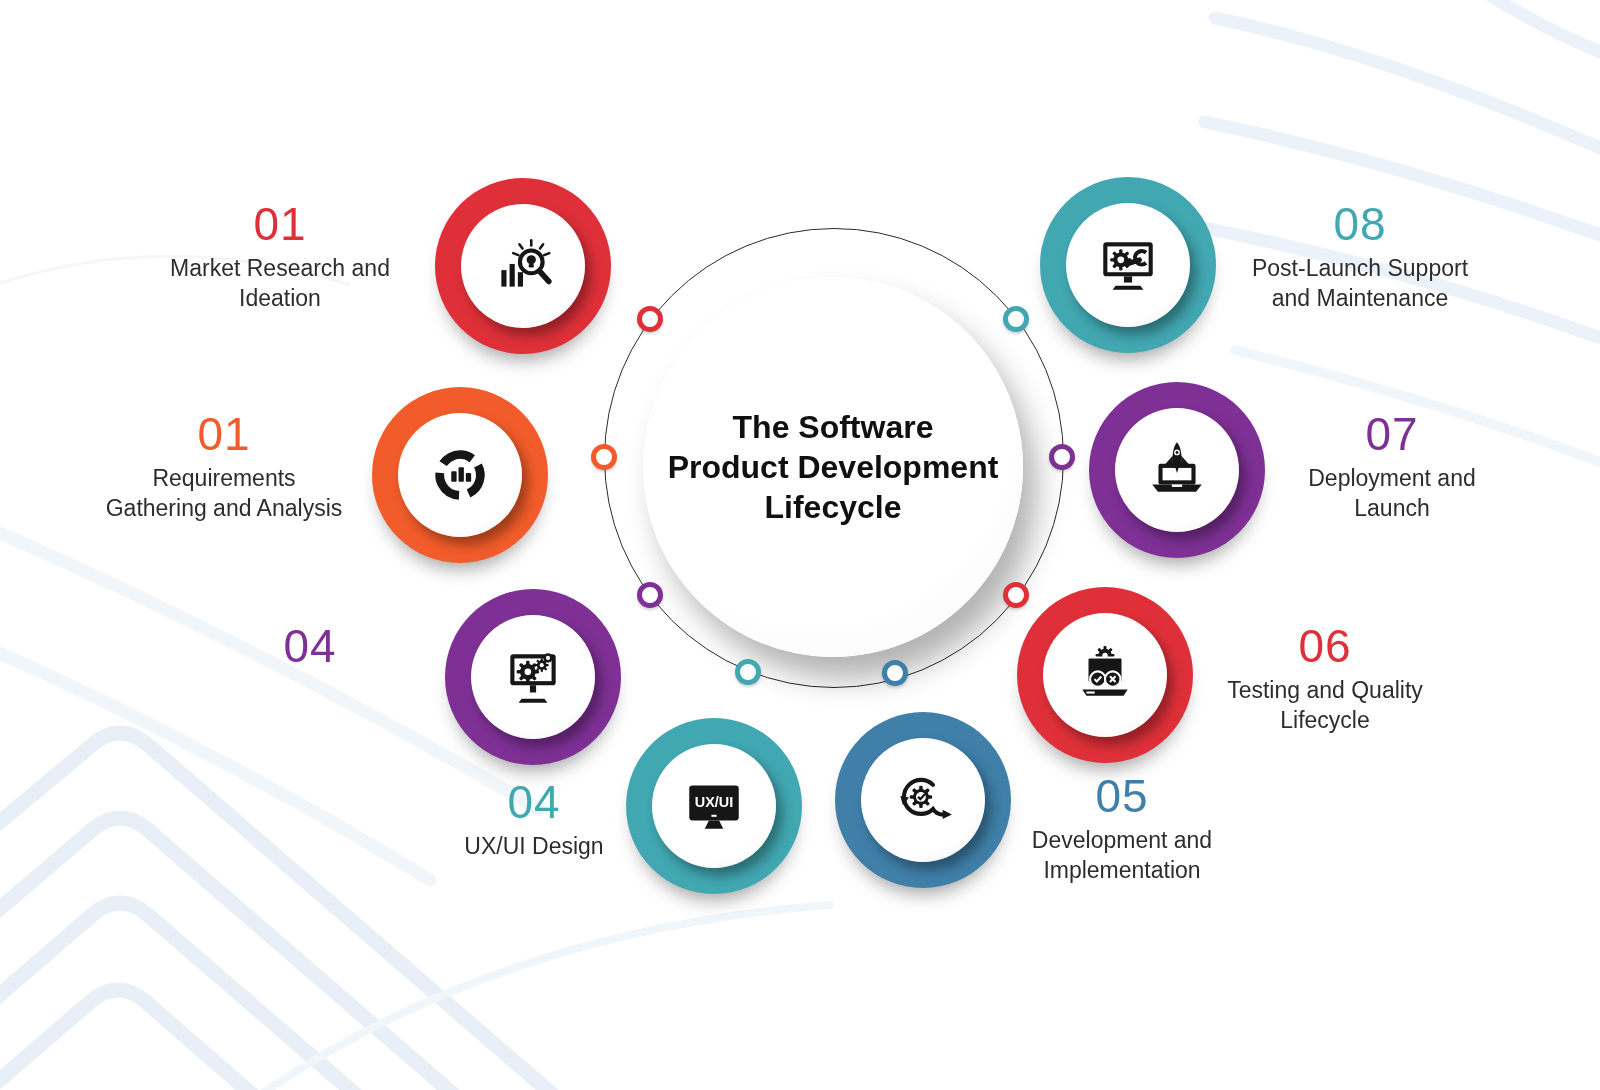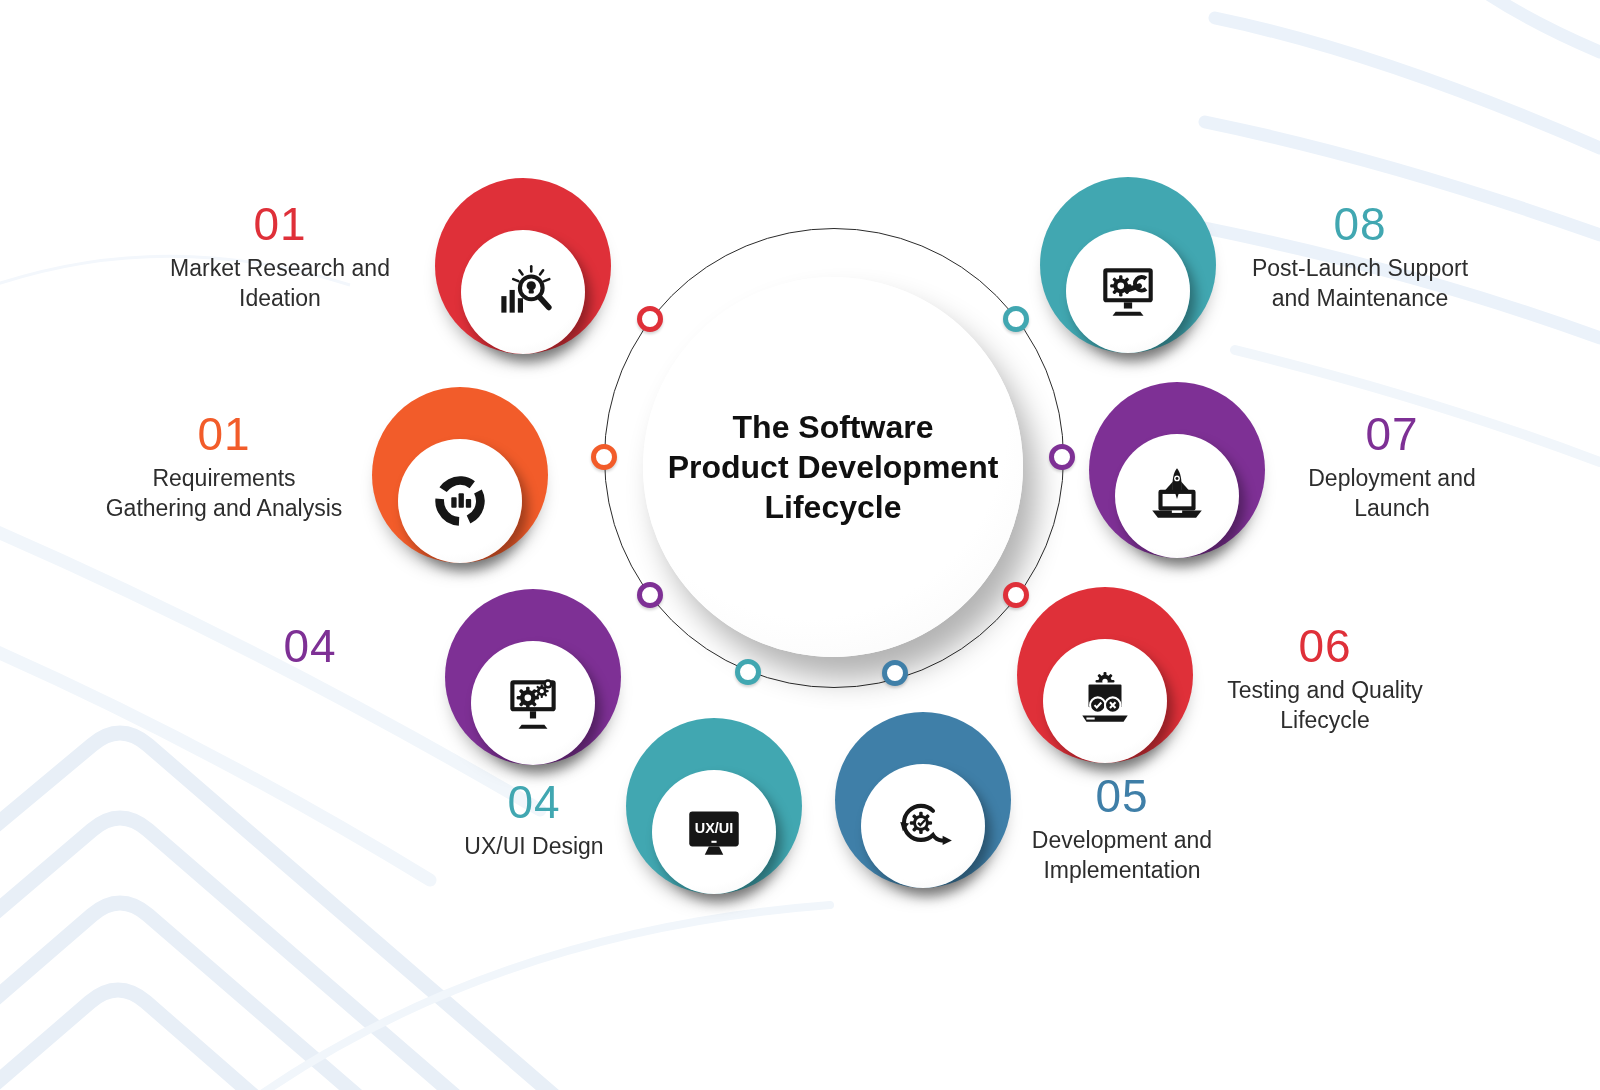--- a/index.html
+++ b/index.html
@@ -26,21 +26,21 @@
     position:absolute;width:16px;height:16px;border-radius:50%;background:#fff;
     border:5px solid var(--c);box-shadow:0 2px 3px rgba(0,0,0,0.18);z-index:3;
   }
   .r1{left:637px;top:306px}.r2{left:591px;top:444px}.r3{left:637px;top:582px}
   .r4{left:735px;top:659px}.r5{left:882px;top:660px}.r6{left:1003px;top:582px}
   .r7{left:1049px;top:444px}.r8{left:1003px;top:306px}
   
   .step-circle{
     position:absolute;width:176px;height:176px;border-radius:50%;background:var(--c);
     box-shadow:0 14px 18px -8px rgba(0,0,0,0.35);
-    display:flex;align-items:flex-end;justify-content:center;z-index:4;
+    display:flex;align-items:center;justify-content:center;z-index:4;
   }
   .step-inner{
     width:124px;height:124px;border-radius:50%;
     background:radial-gradient(circle at 42% 36%, #ffffff 66%, #f7f7f7 84%, #ededed 100%);
     box-shadow:6px 8px 12px rgba(0,0,0,0.35);
     display:flex;align-items:center;justify-content:center;
   }
   .s1{left:435px;top:178px}.s2{left:372px;top:387px}.s3{left:445px;top:589px}
   .s4{left:626px;top:718px}.s5{left:835px;top:712px}.s6{left:1017px;top:587px}
   .s7{left:1089px;top:382px}.s8{left:1040px;top:177px}

